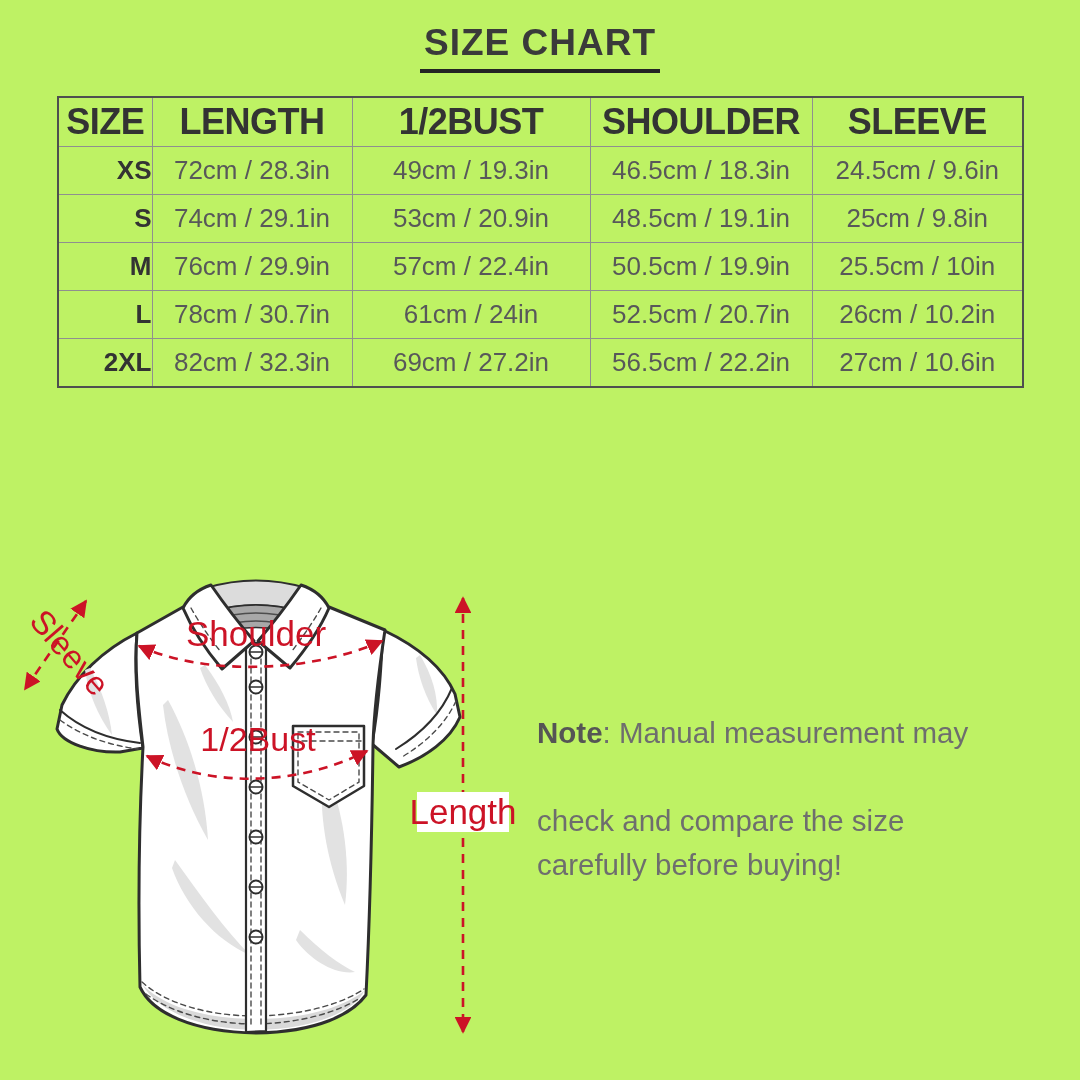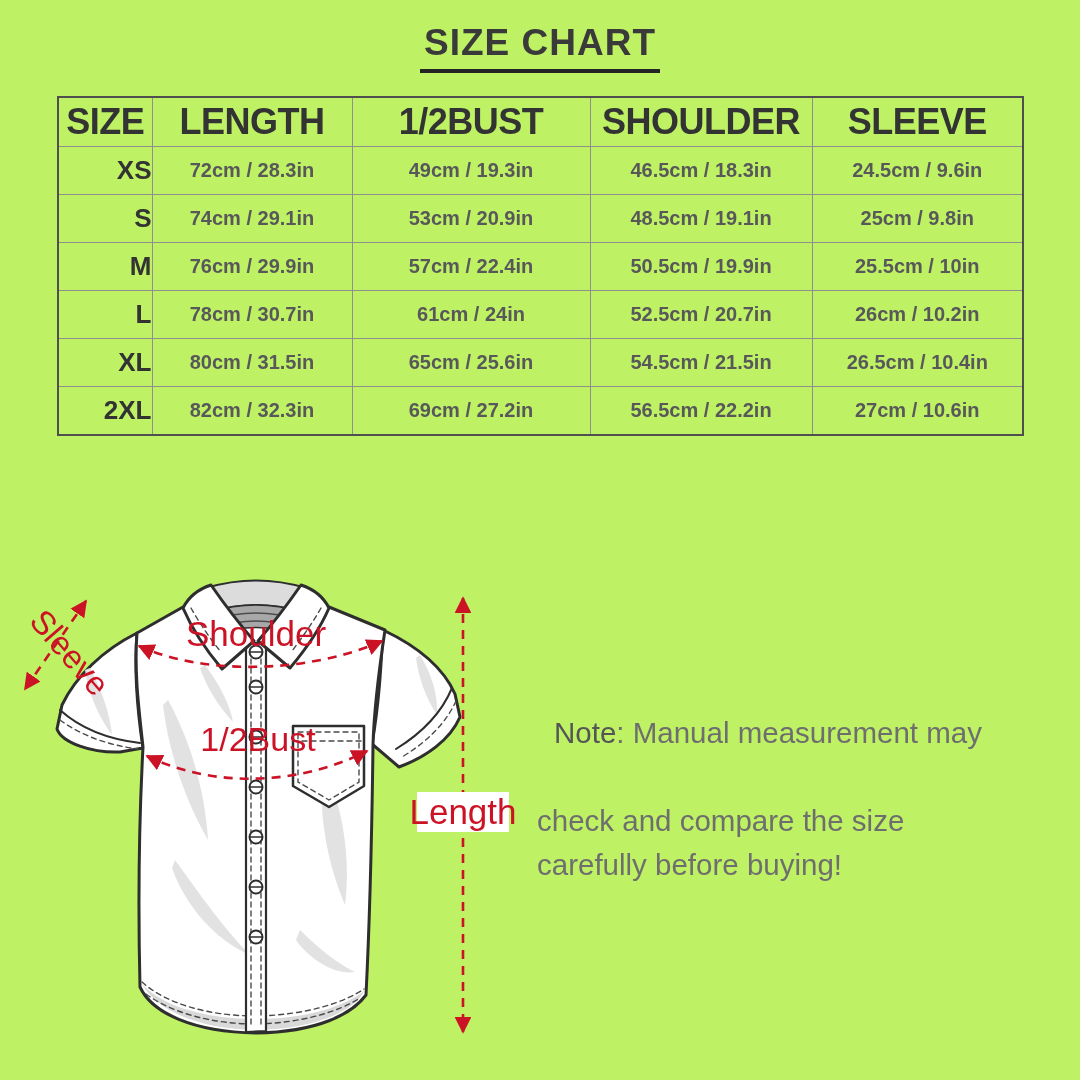--- a/index.html
+++ b/index.html
@@ -9,35 +9,35 @@
   #title-wrap{position:absolute;top:22px;left:0;width:1080px;text-align:center;}
   #title-wrap span{display:inline-block;font-size:37px;font-weight:bold;color:#3a3a3a;
         letter-spacing:1px;border-bottom:4px solid #242424;padding:0 4px 5px 4px;}
   
   #table-wrap{position:absolute;left:57px;top:96px;width:965px;}
   table.size-chart{width:965px;border-collapse:collapse;table-layout:fixed;
         border:2px solid #4f4f4f;}
   table.size-chart th,table.size-chart td{border:1px solid #8f8f8f;text-align:center;
         vertical-align:middle;height:47px;padding:0;}
   table.size-chart thead th{font-size:36px;font-weight:bold;color:#333;letter-spacing:-0.5px;height:48px;}
-  table.size-chart td{font-size:20px;color:#58585a;font-weight:bold;}
+  table.size-chart td{font-size:26px;color:#58585a;font-weight:normal;}
   table.size-chart td.size-col{font-weight:bold;color:#333;font-size:26px;text-align:right;}
   
   #shirt{position:absolute;left:0;top:555px;}
   .cloth{fill:#ffffff;stroke:#2e2e2e;stroke-width:3;stroke-linejoin:round;stroke-linecap:round;}
   .line2{fill:none;stroke:#2e2e2e;stroke-width:2;stroke-linecap:round;}
   .stitch{fill:none;stroke:#4a4a4a;stroke-width:1.4;stroke-dasharray:5 4;stroke-linecap:round;}
   .wrinkle{fill:#e2e2e2;stroke:none;}
   .red-line{stroke:var(--accent);stroke-width:2.6;fill:none;stroke-dasharray:9 7;}
   .red-text{fill:var(--accent);font-family:"Liberation Sans",sans-serif;}
   .arrowhead{fill:var(--accent);}
   
   #note{position:absolute;left:537px;top:711px;width:480px;font-size:29.5px;
         line-height:44px;color:#6e6e6e;}
-  #note .note-label{font-weight:normal;color:#555;margin-left:17px;}
+  #note .note-label{font-weight:bold;color:#555;}
 </style>
 </head>
 <body>
 
 <div id="page">
 
   <div id="title-wrap">
     <span>SIZE CHART</span>
   </div>
 
@@ -82,27 +82,20 @@
             <td>25.5cm / 10in</td>
           </tr>
           <tr>
             <td class="size-col">L</td>
             <td>78cm / 30.7in</td>
             <td>61cm / 24in</td>
             <td>52.5cm / 20.7in</td>
             <td>26cm / 10.2in</td>
           </tr>
           <tr>
-            <td class="size-col">XL</td>
-            <td>80cm / 31.5in</td>
-            <td>65cm / 25.6in</td>
-            <td>54.5cm / 21.5in</td>
-            <td>26.5cm / 10.4in</td>
-          </tr>
-          <tr>
             <td class="size-col">2XL</td>
             <td>82cm / 32.3in</td>
             <td>69cm / 27.2in</td>
             <td>56.5cm / 22.2in</td>
             <td>27cm / 10.6in</td>
           </tr>
         </tbody>
     </table>
   </div>
 

